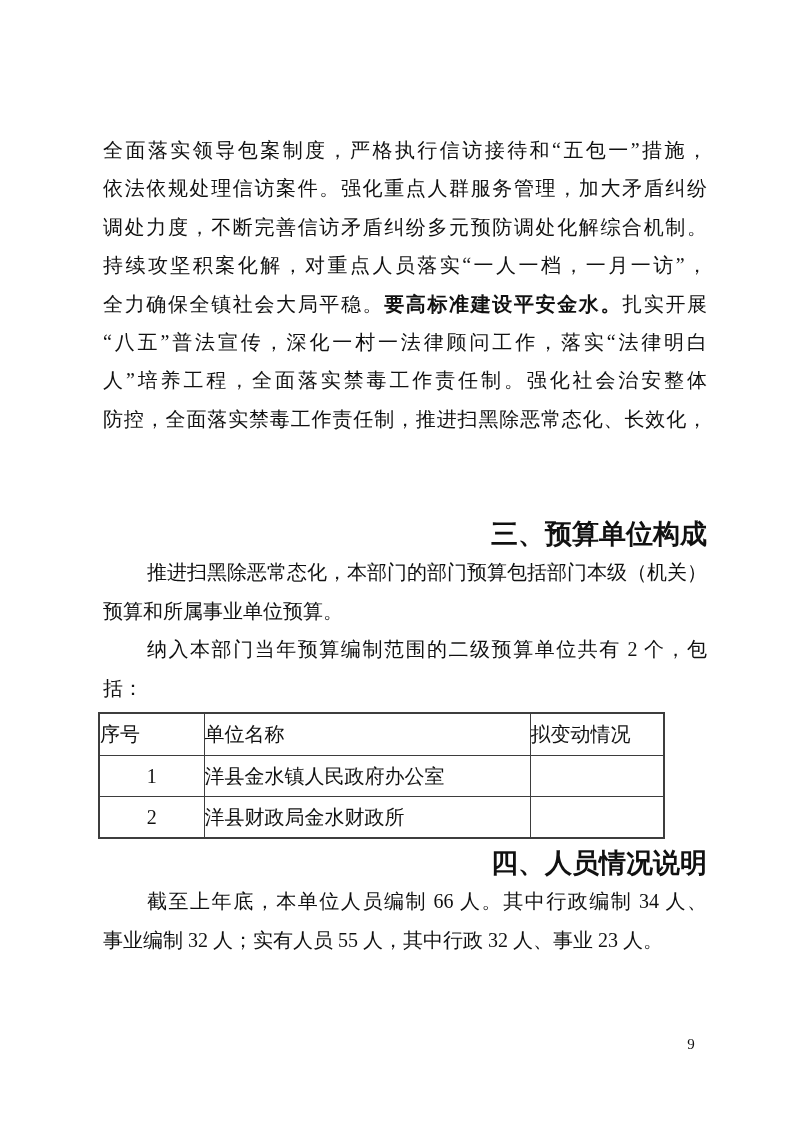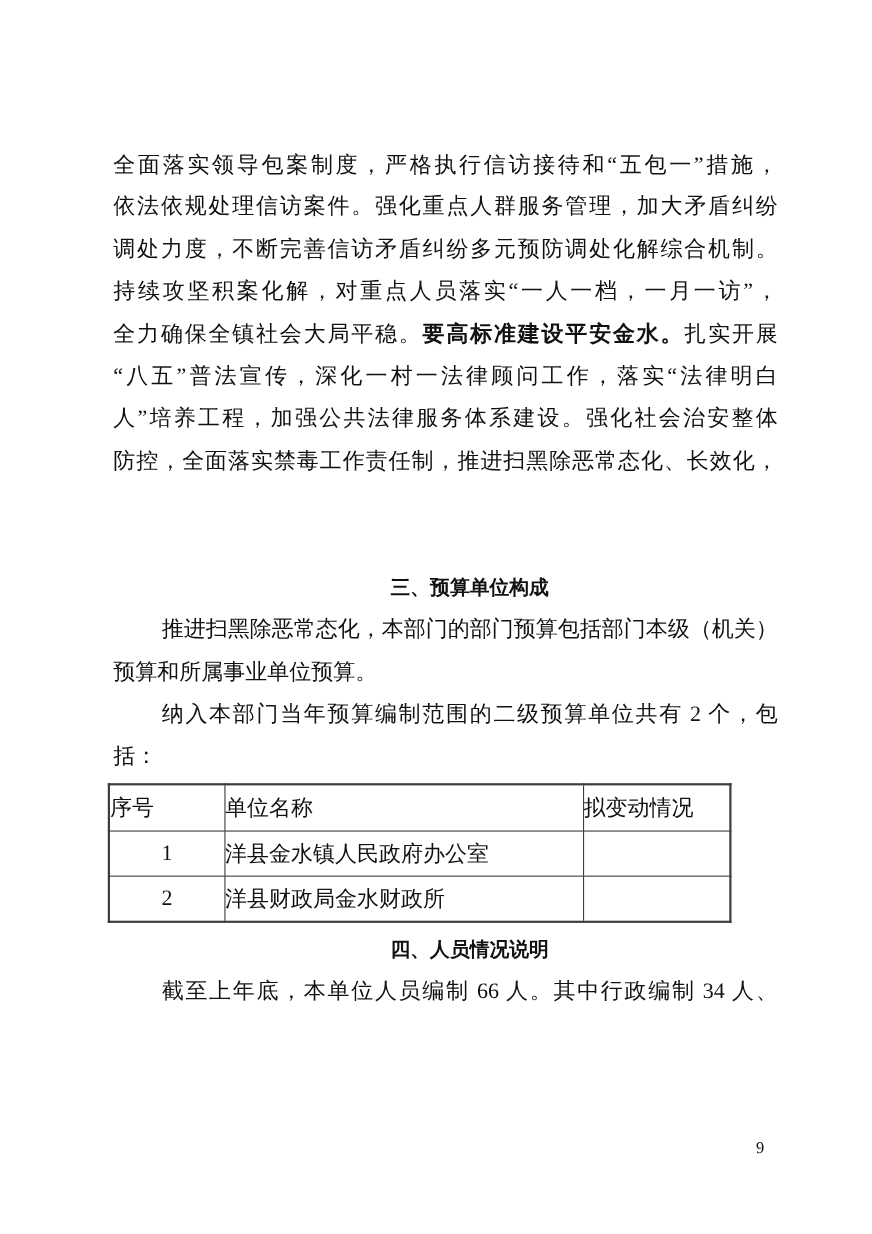--- a/index.html
+++ b/index.html
@@ -27,23 +27,23 @@
   }
   .last{text-align:left;}
   .indent{padding-left:44px;}
   .b{
     font-weight:700;
     font-family:"Liberation Sans","DejaVu Sans",sans-serif;
   }
   .heading{
     padding-left:44px;
     font-weight:700;
-    font-size:18px;
+    font-size:27px;
     font-family:"Liberation Sans","DejaVu Sans",sans-serif;
-    text-align:center;
+    text-align:right;
   }
   table.units{
     position:absolute;
     left:98px;top:712px;
     width:565px;
     border-collapse:collapse;
     table-layout:fixed;
     border:2px solid #3d3d3d;
   }
   table.units th, table.units td{
@@ -73,21 +73,21 @@
 
 <div class="page">
 
   <div class="textblock" style="top:131px">
     <div class="line j">全面落实领导包案制度，严格执行信访接待和“五包一”措施，</div>
     <div class="line j">依法依规处理信访案件。强化重点人群服务管理，加大矛盾纠纷</div>
     <div class="line j">调处力度，不断完善信访矛盾纠纷多元预防调处化解综合机制。</div>
     <div class="line j">持续攻坚积案化解，对重点人员落实“一人一档，一月一访”，</div>
     <div class="line j"><span>全力确保全镇社会大局平稳。</span><span class="b">要高标准建设平安金水。</span><span>扎实开展</span></div>
     <div class="line j">“八五”普法宣传，深化一村一法律顾问工作，落实“法律明白</div>
-    <div class="line j">人”培养工程，加强公共法律服务体系建设。强化社会治安整体</div>
+    <div class="line j">人”培养工程，全面落实禁毒工作责任制。强化社会治安整体</div>
     <div class="line j">防控，全面落实禁毒工作责任制，推进扫黑除恶常态化、长效化，</div>
   </div>
 
   <div class="textblock" style="top:515px">
     <div class="line heading">三、预算单位构成</div>
     <div class="line j indent">推进扫黑除恶常态化，本部门的部门预算包括部门本级（机关）</div>
     <div class="line last">预算和所属事业单位预算。</div>
     <div class="line j indent">纳入本部门当年预算编制范围的二级预算单位共有 2 个，包</div>
     <div class="line last">括：</div>
   </div>
@@ -115,17 +115,18 @@
         <td class="c">2</td>
         <td class="name">洋县财政局金水财政所</td>
         <td class="c"></td>
       </tr>
     </tbody>
   </table>
 
   <div class="textblock" style="top:844px">
     <div class="line heading">四、人员情况说明</div>
     <div class="line j indent">截至上年底，本单位人员编制 66 人。其中行政编制 34 人、</div>
+    <div class="line last">事业编制 32 人；实有人员 55 人，其中行政 32 人、事业 23 人。</div>
   </div>
 
   <div class="pagenum">9</div>
 
 </div>
 
 </body></html>

